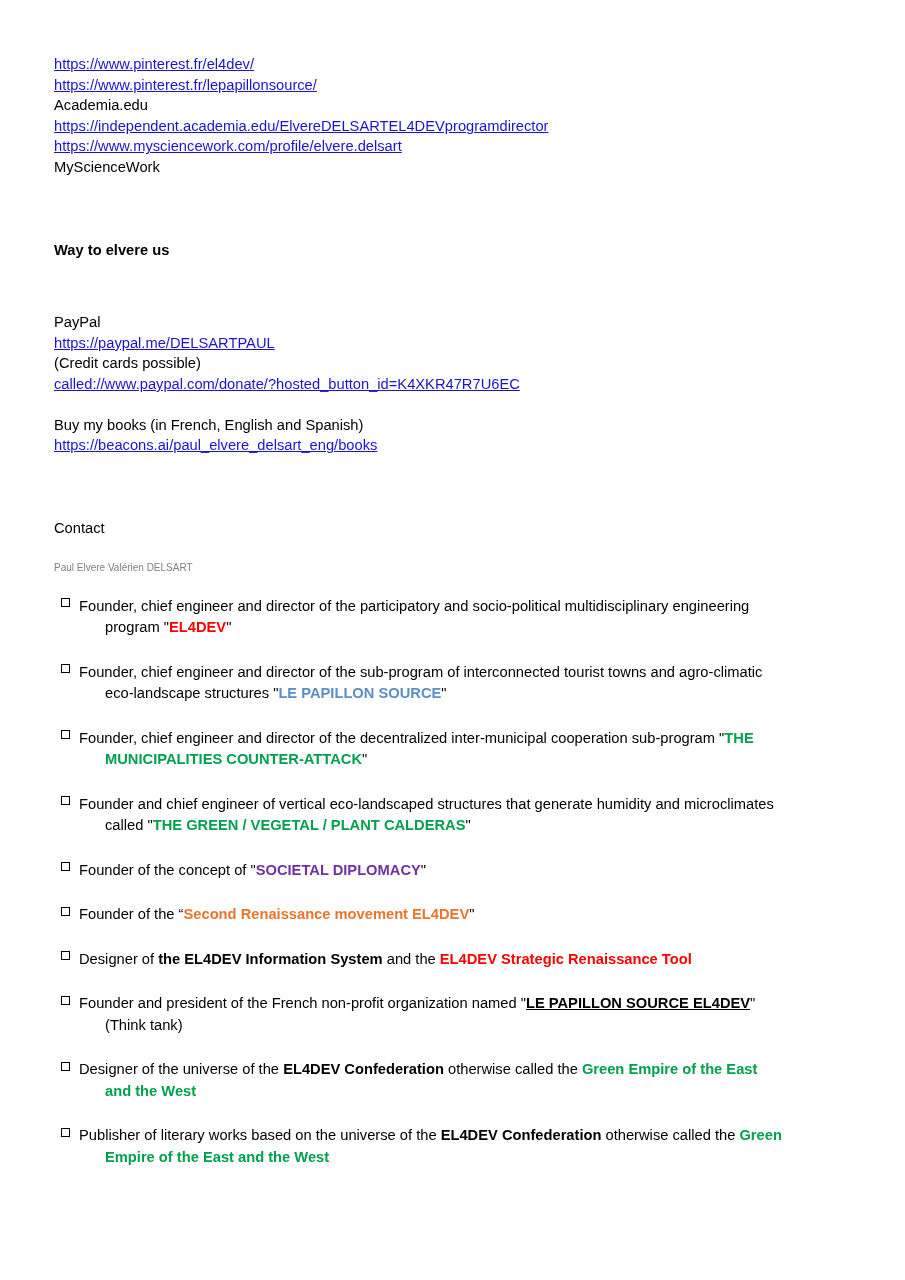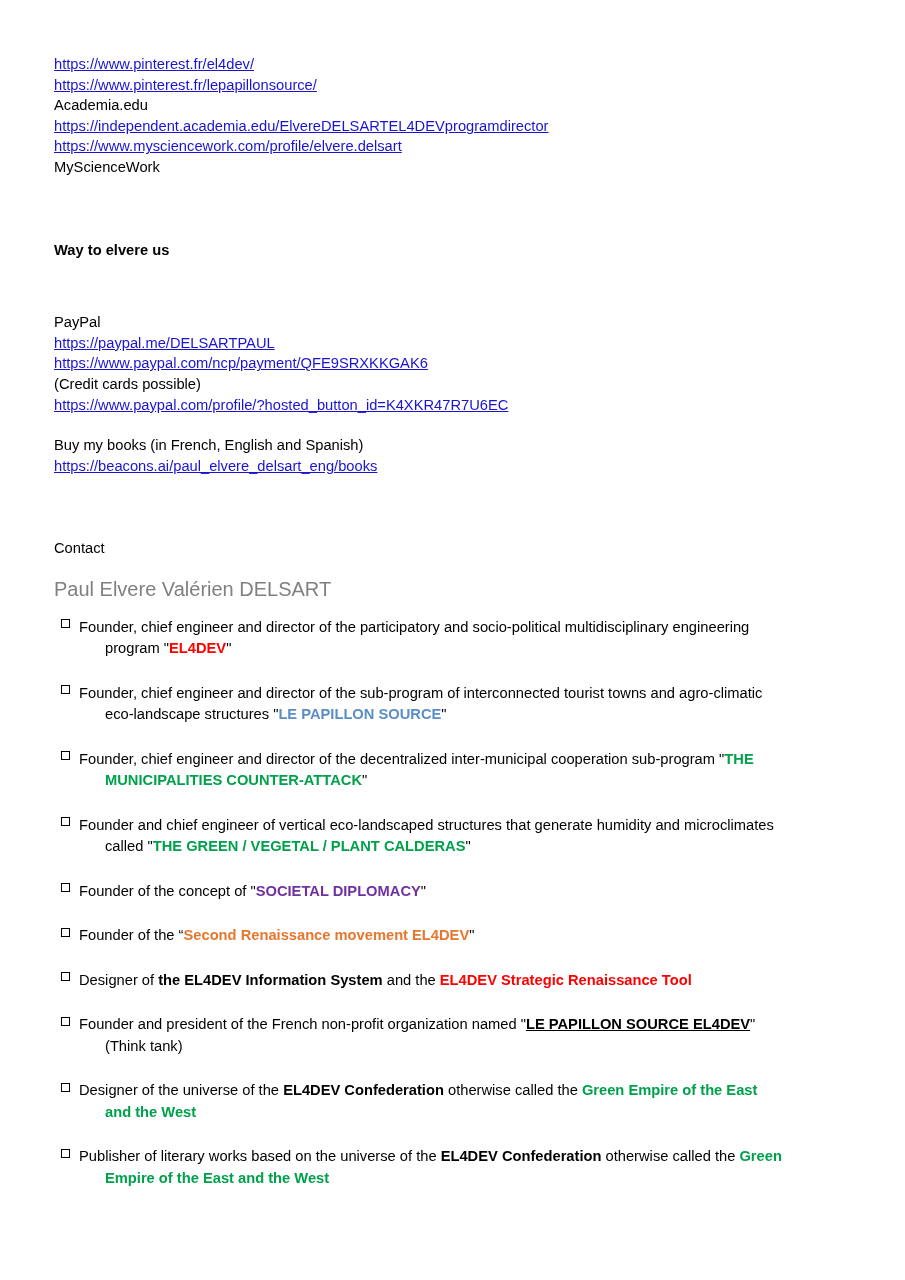--- a/index.html
+++ b/index.html
@@ -41,21 +41,21 @@
     line-height: 20.6px;
     font-weight: bold;
     color: #000000;
   }
   .spacer-xl { height: 62px; }
   .spacer-lg { height: 52px; }
   .spacer-sm { height: 20px; }
   .spacer-xs { height: 10px; }
 
   .name-gray {
-    font-size: 20px;
+    font-size: 10px;
     line-height: 20.6px;
     color: #808080;
   }
 
   ul.bullets {
     list-style: none;
     margin: 7px;
     padding: 0;
   }
   ul.bullets li {
@@ -105,23 +105,22 @@
 
   <div class="spacer-xl"></div>
 
   <div class="heading-bold">Way to elvere us</div>
 
   <div class="spacer-lg"></div>
 
   <div id="paypal-block">
       <div class="line plain">PayPal</div>
       <div class="line"><span class="link">https://paypal.me/DELSARTPAUL</span></div>
-      <div class="line"><span class="link">https://www.paypal.com/ncp/payment/QFE9SRXKKGAK6</span></div>
       <div class="line plain">(Credit cards possible)</div>
-      <div class="line"><span class="link">https://www.paypal.com/profile/?hosted_button_id=K4XKR47R7U6EC</span></div>
+      <div class="line"><span class="link">called://www.paypal.com/donate/?hosted_button_id=K4XKR47R7U6EC</span></div>
     </div>
 
   <div class="spacer-sm"></div>
 
   <div id="books-block">
       <div class="line plain">Buy my books (in French, English and Spanish)</div>
       <div class="line"><span class="link">https://beacons.ai/paul_elvere_delsart_eng/books</span></div>
     </div>
 
   <div class="spacer-xl"></div>

